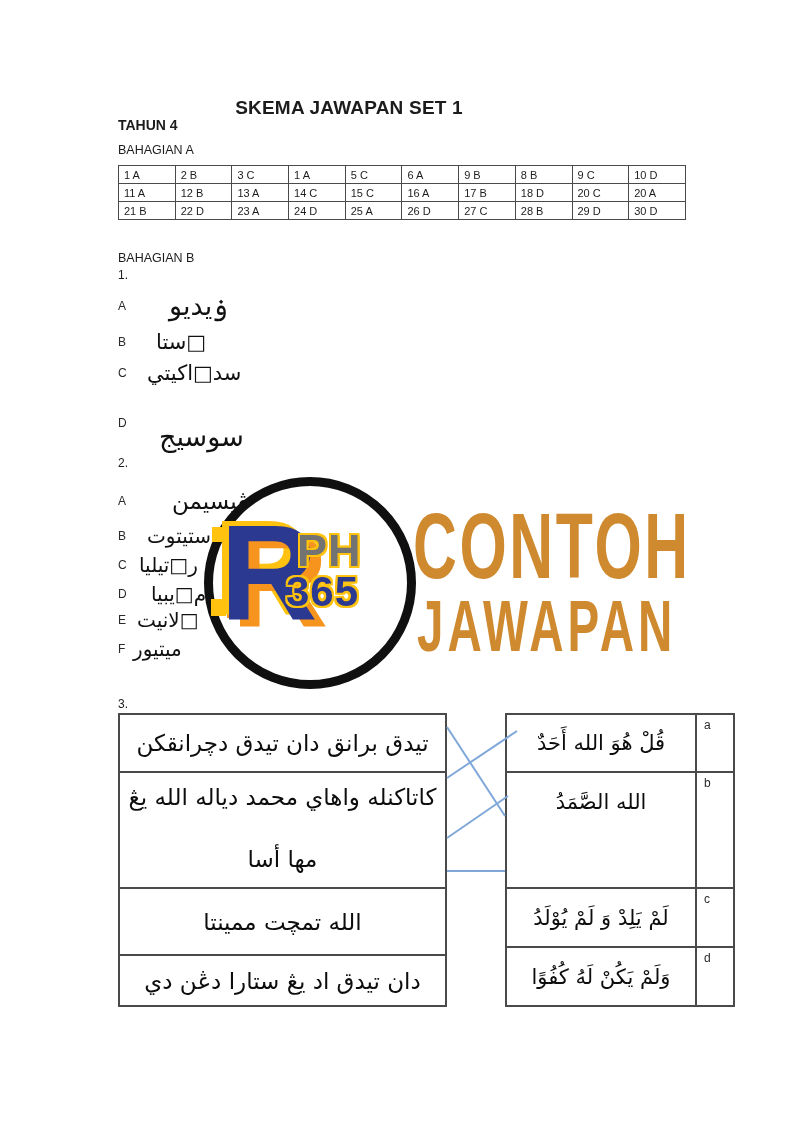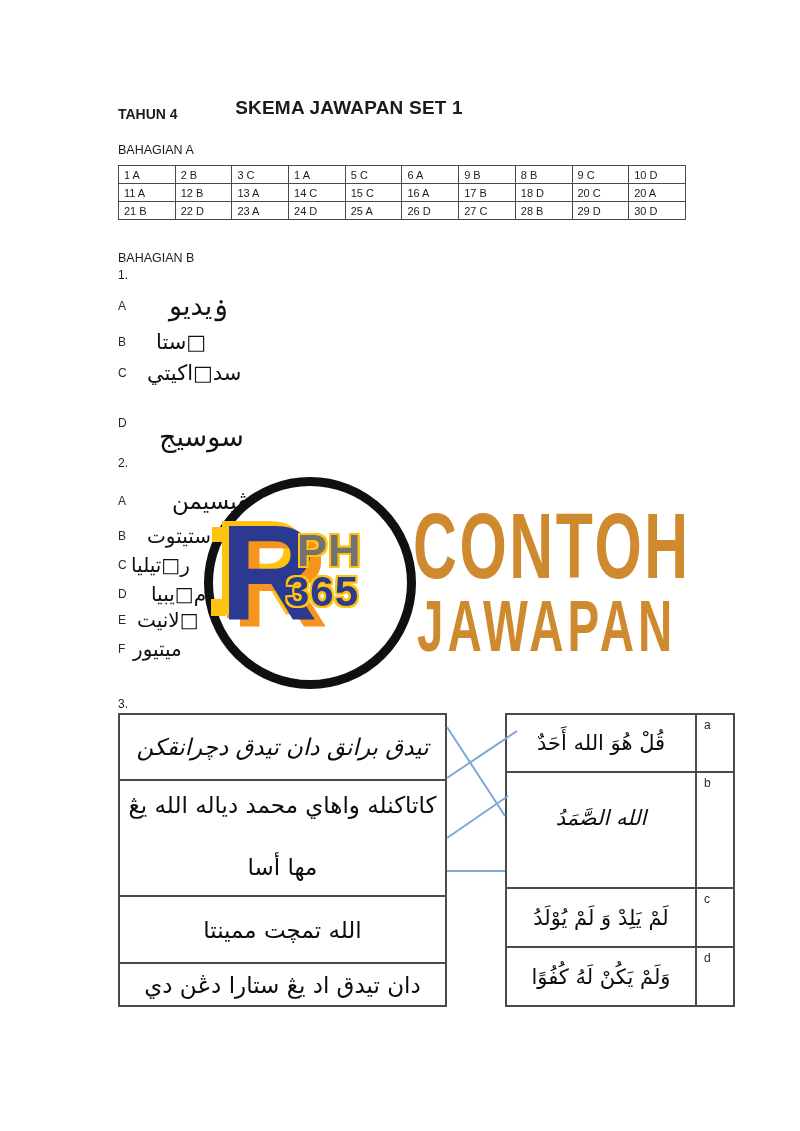--- a/index.html
+++ b/index.html
@@ -2,21 +2,21 @@
 <html><head>
 <meta charset="utf-8">
 <style>
   html,body{margin:0;padding:0;background:#e8e8e8;}
   .page{position:relative;width:800px;height:1131px;background:#ffffff;margin:0 auto;
         font-family:"Liberation Sans",sans-serif;color:#1c1c1c;overflow:hidden;}
   .abs{position:absolute;}
 
   
   .title{left:106px;top:97px;width:486px;text-align:center;font-size:19px;font-weight:700;letter-spacing:.2px;z-index:1;}
-  .tahun{left:118px;top:106px;font-size:14px;font-weight:700;z-index:1;}
+  .tahun{left:118px;top:117px;font-size:14px;font-weight:700;z-index:1;}
   .secA{left:118px;top:143px;font-size:12.5px;z-index:1;}
   .secB{left:118px;top:251px;font-size:12.5px;z-index:1;}
   .qnum{font-size:12px;z-index:1;}
   .q1num{left:118px;top:268px;}
   .q2num{left:118px;top:456px;}
   .q3num{left:118px;top:697px;}
 
   
   .ansA{left:118px;top:165px;z-index:1;}
   .ansA table{border-collapse:collapse;table-layout:fixed;width:568px;}
@@ -29,21 +29,21 @@
   #q2opts{left:118px;top:488px;width:260px;height:200px;}
   .optrow{position:absolute;left:0;display:flex;align-items:center;}
   .optlabel{width:13px;font-size:12px;color:#2a2a2a;flex:none;}
   .optword{white-space:nowrap;color:#111;}
   #q1opts .optrow:nth-child(1){top:0px;}   #q1opts .optrow:nth-child(1) .optword{font-size:27px;margin-left:38px;}
   #q1opts .optrow:nth-child(2){top:40px;}  #q1opts .optrow:nth-child(2) .optword{font-size:21px;margin-left:25px;}
   #q1opts .optrow:nth-child(3){top:71px;}  #q1opts .optrow:nth-child(3) .optword{font-size:21px;margin-left:16px;}
   #q1opts .optrow:nth-child(4){top:103px;} #q1opts .optrow:nth-child(4) .optword{font-size:27px;margin-left:28px;margin-top:28px;}
   #q2opts .optrow:nth-child(1){top:0px;}   #q2opts .optrow:nth-child(1) .optword{font-size:23px;margin-left:41px;}
   #q2opts .optrow:nth-child(2){top:36px;}  #q2opts .optrow:nth-child(2) .optword{font-size:20px;margin-left:16px;}
-  #q2opts .optrow:nth-child(3){top:65px;}  #q2opts .optrow:nth-child(3) .optword{font-size:20px;}
+  #q2opts .optrow:nth-child(3){top:65px;}  #q2opts .optrow:nth-child(3) .optword{font-size:20px;margin-left:8px;}
   #q2opts .optrow:nth-child(4){top:94px;}  #q2opts .optrow:nth-child(4) .optword{font-size:20px;margin-left:20px;}
   #q2opts .optrow:nth-child(5){top:120px;} #q2opts .optrow:nth-child(5) .optword{font-size:20px;margin-left:6px;}
   #q2opts .optrow:nth-child(6){top:149px;} #q2opts .optrow:nth-child(6) .optword{font-size:20px;margin-left:2px;}
 
   
   .wm-circle{left:204px;top:477px;width:212px;height:212px;border:9px solid #101010;border-radius:50%;
              background:#ffffff;box-sizing:border-box;z-index:3;}
   .wm-sq{z-index:4;}
   .sq-y1{left:212px;top:527px;width:13px;height:15px;}
   .sq-y2{left:211px;top:599px;width:15px;height:17px;}
@@ -57,37 +57,37 @@
   .n365{left:286px;top:571px;font-size:42px;letter-spacing:1px;}
   .stamp{font-weight:700;line-height:1;transform-origin:0 0;z-index:4;white-space:nowrap;}
   .stamp1{left:413px;top:500px;font-size:92px;transform:scaleX(.66);letter-spacing:4px;}
   .stamp2{left:417px;top:590px;font-size:72px;transform:scaleX(.66);letter-spacing:6px;}
 
   
   .q3l{left:118px;top:713px;width:329px;height:294px;border:2px solid #4a4a4a;box-sizing:border-box;
        display:flex;flex-direction:column;z-index:1;background:#fff;}
   .q3l .lrow{border-bottom:2px solid #4a4a4a;box-sizing:border-box;display:flex;flex-direction:column;
              align-items:center;justify-content:center;}
-  .q3l .lrow:nth-child(1){height:66px;font-style:italic;}
+  .q3l .lrow:nth-child(1){height:58px;}
   .q3l .lrow:nth-child(2){height:116px;justify-content:flex-start;padding-top:5px;}
   .q3l .lrow:nth-child(3){height:67px;}
   .q3l .lrow:nth-child(4){flex:1;border-bottom:none;}
   .cellline{font-size:23px;line-height:38px;color:#0d0d0d;white-space:nowrap;}
   .q3l .lrow:nth-child(2) .cellline:nth-child(2){margin-top:24px;}
 
   .q3r{left:505px;top:713px;width:230px;height:294px;border:2px solid #4a4a4a;box-sizing:border-box;
        display:flex;flex-direction:column;z-index:1;background:#fff;}
   .q3r .rrow{border-bottom:2px solid #4a4a4a;box-sizing:border-box;display:flex;}
   .q3r .rrow:nth-child(1){height:58px;}
   .q3r .rrow:nth-child(2){height:116px;}
   .q3r .rrow:nth-child(3){height:59px;}
   .q3r .rrow:nth-child(4){flex:1;border-bottom:none;}
   .q3r .cell{flex:1;display:flex;align-items:center;justify-content:center;font-size:21px;line-height:34px;
              color:#0d0d0d;white-space:nowrap;border-radius:25px;}
-  .q3r .rrow:nth-child(2) .cell{align-items:flex-start;padding-top:28px;font-style:italic;}
+  .q3r .rrow:nth-child(2) .cell{align-items:flex-start;padding-top:12px;}
   .q3r .lbl{width:38px;border-left:2px solid #4a4a4a;box-sizing:border-box;font-size:12px;
             padding:3px 0 0 7px;color:#2a2a2a;}
 
   #mlines{left:0;top:0;z-index:2;pointer-events:none;}
 </style>
 </head>
 <body>
 
 <div class="page">
 

